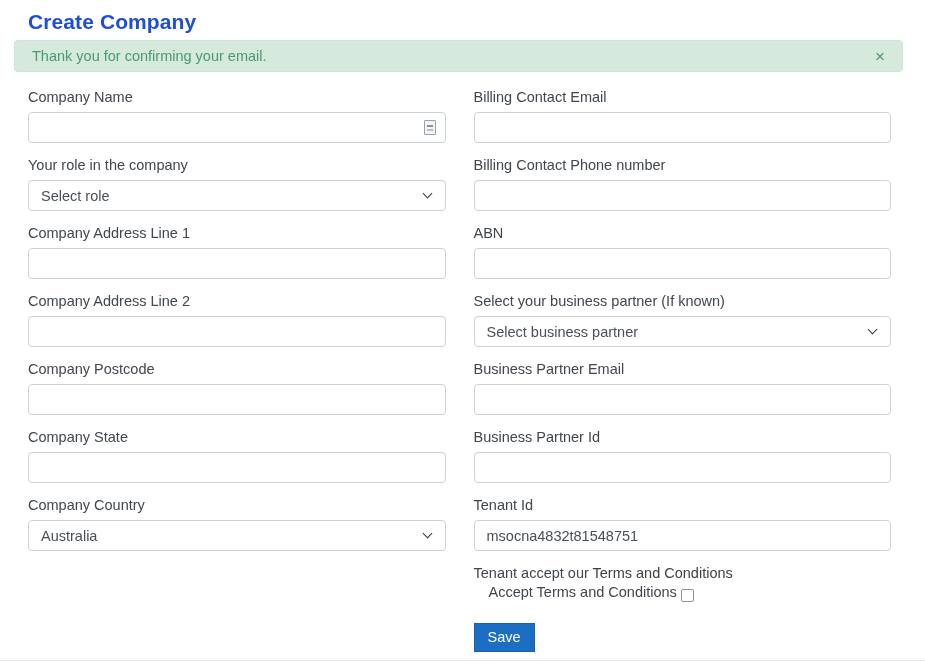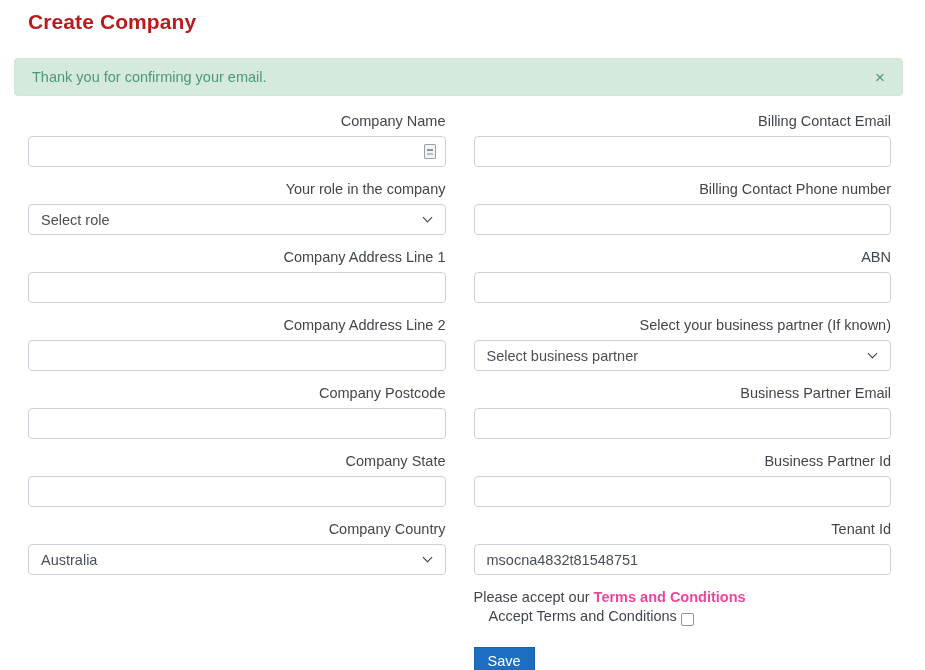--- a/index.html
+++ b/index.html
@@ -1,30 +1,30 @@
 <!DOCTYPE html>
 <html><head>
 <meta charset="utf-8">
 <style>
   * { box-sizing: border-box; margin: 0; padding: 0; }
   html, body { width: 925px; height: 670px; background: #ffffff; overflow: hidden; }
   body { font-family: "Liberation Sans", "DejaVu Sans", sans-serif; color: #40474e; }
 
   .page-title {
-    margin: 10px 22px 24px 28px;
+    margin: 10px 22px 6px 28px;
     font-size: 21px;
     font-weight: 700;
-    color: #b91c1c;
+    color: #1d4ed8;
     letter-spacing: 0.1px;
   }
 
   .alert {
     position: relative;
     margin: 0 22px 16px 14px;
-    height: 38px;
+    height: 32px;
     background: #d5e9dc;
     border: 1px solid #cfe5d6;
     border-radius: 4px;
     padding: 9px 40px 9px 17px;
     font-size: 14.5px;
     color: #4a9a71;
     display: flex;
     align-items: center;
   }
   .alert-close {
@@ -46,21 +46,20 @@
   }
   .col { flex: 1 1 0; padding: 0 14px; }
 
   .form-group { margin-bottom: 13px; }
   .form-group label {
     display: block;
     font-size: 14.5px;
     line-height: 18px;
     color: #40474e;
     margin-bottom: 6px;
-    text-align: right;
   }
   .input-wrap { position: relative; }
   .form-control, .form-select {
     width: 100%;
     height: 31px;
     border: 1px solid #ccd2d9;
     border-radius: 4px;
     padding: 4px 12px;
     font-family: "Liberation Sans", "DejaVu Sans", sans-serif;
     font-size: 14.5px;
@@ -105,21 +104,21 @@
   }
   .autofill-icon::after {
     content: "";
     position: absolute;
     left: 2px; right: 2px; top: 8px;
     height: 2px;
     background: #b9bfc4;
   }
 
   .terms-block { font-size: 14.5px; line-height: 19px; color: #40474e; }
-  .terms-link { color: #ec4899; text-decoration: none; cursor: pointer; font-weight: bold; }
+  .terms-link { color: #404040; text-decoration: none; cursor: pointer; }
   .accept-line { display: flex; align-items: flex-end; margin-left: 15px; }
   .accept-checkbox {
     appearance: none;
     -webkit-appearance: none;
     width: 13px;
     height: 13px;
     border: 1px solid #8d949c;
     border-radius: 2px;
     background: #fff;
     margin-left: 4px;
@@ -252,21 +251,21 @@
       <input class="form-control" value="" style="">
     </div>
 
     <div class="form-group">
       <label>Tenant Id</label>
       <input class="form-control" value="msocna4832t81548751" style="">
     </div>
 
     <div class="terms-block">
       <div>
-        <span>Please accept our </span><a class="terms-link">Terms and Conditions</a>
+        <span>Tenant accept our </span><a class="terms-link">Terms and Conditions</a>
       </div>
       <div class="accept-line">
         <span>Accept Terms and Conditions</span>
         <input type="checkbox" class="accept-checkbox" style="">
       </div>
     </div>
 
     <button class="save-button">Save</button>
 
   </div>

